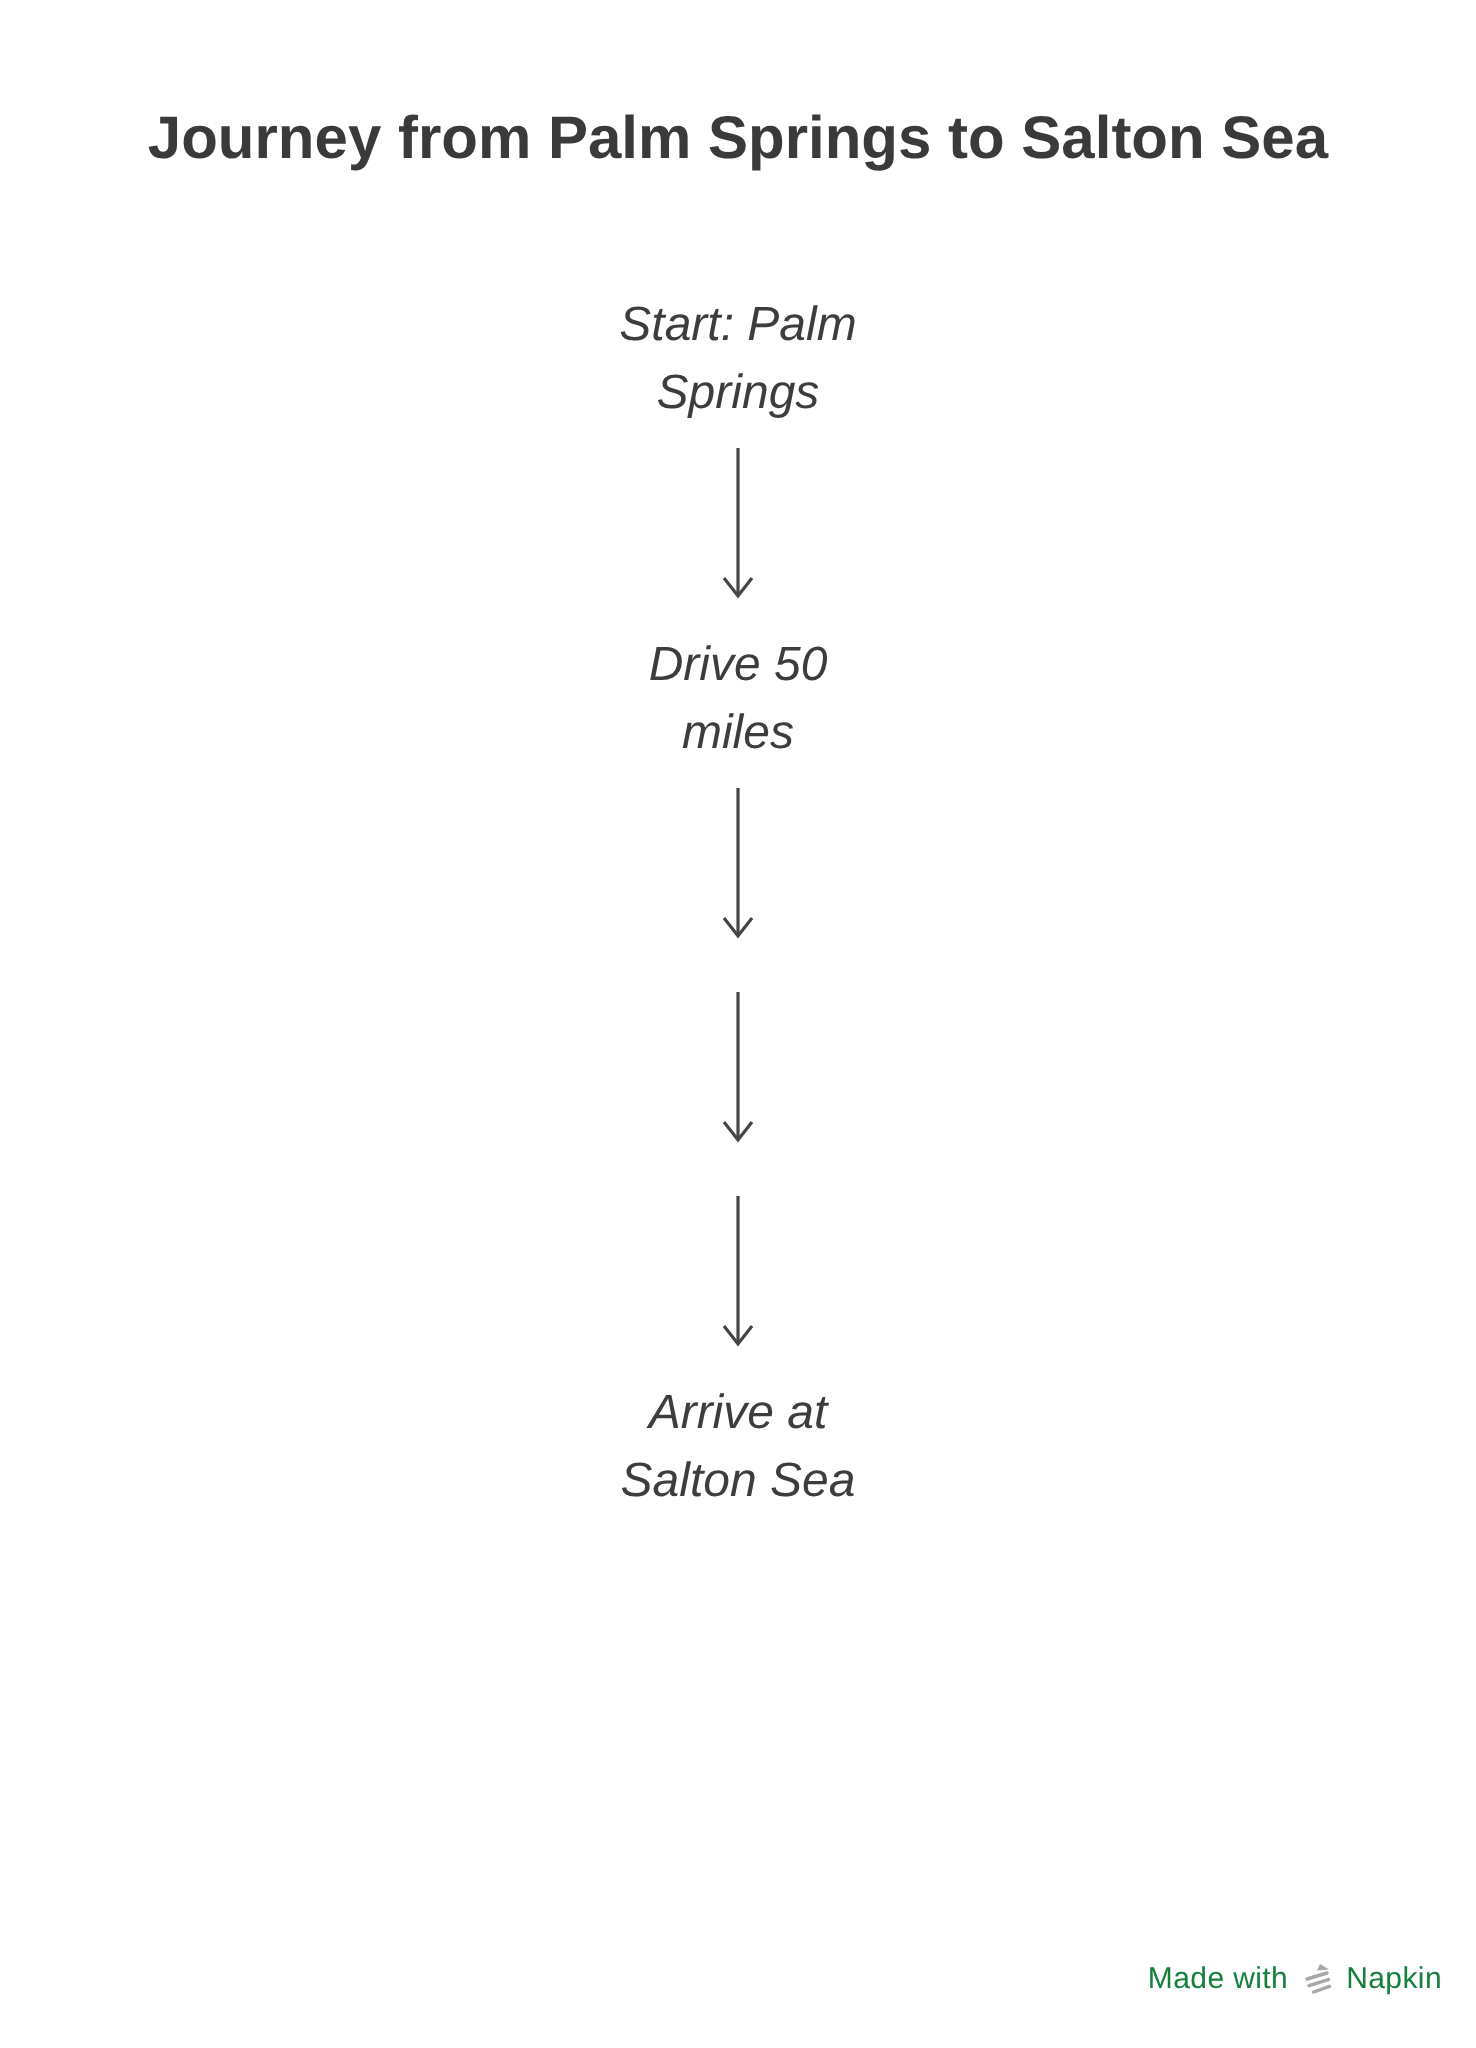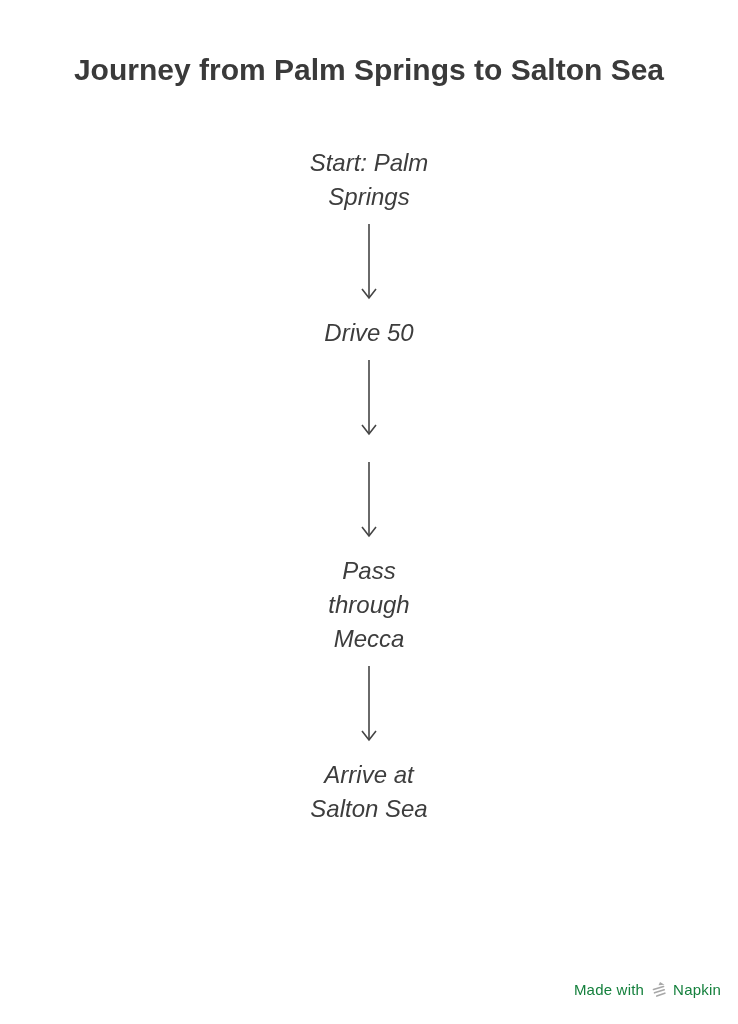--- a/index.html
+++ b/index.html
@@ -70,38 +70,34 @@
       <span class="node-line">Springs</span>
     </div>
 
     <svg class="arrow" width="24" height="84" viewBox="0 0 24 84">
       <line x1="12" y1="1" x2="12" y2="74" stroke-width="1.6" stroke="#454545"></line>
       <polyline points="5,66 12,75 19,66" fill="none" stroke-width="1.6" stroke="#454545"></polyline>
     </svg>
 
     <div class="node">
       <span class="node-line">Drive 50</span>
+      <span class="node-line">miles</span>
     </div>
 
     <svg class="arrow" width="24" height="84" viewBox="0 0 24 84">
       <line x1="12" y1="1" x2="12" y2="74" stroke-width="1.6" stroke="#454545"></line>
       <polyline points="5,66 12,75 19,66" fill="none" stroke-width="1.6" stroke="#454545"></polyline>
     </svg>
 
 
     <svg class="arrow" width="24" height="84" viewBox="0 0 24 84">
       <line x1="12" y1="1" x2="12" y2="74" stroke-width="1.6" stroke="#454545"></line>
       <polyline points="5,66 12,75 19,66" fill="none" stroke-width="1.6" stroke="#454545"></polyline>
     </svg>
 
-    <div class="node">
-      <span class="node-line">Pass</span>
-      <span class="node-line">through</span>
-      <span class="node-line">Mecca</span>
-    </div>
 
     <svg class="arrow" width="24" height="84" viewBox="0 0 24 84">
       <line x1="12" y1="1" x2="12" y2="74" stroke-width="1.6" stroke="#454545"></line>
       <polyline points="5,66 12,75 19,66" fill="none" stroke-width="1.6" stroke="#454545"></polyline>
     </svg>
 
     <div class="node">
       <span class="node-line">Arrive at</span>
       <span class="node-line">Salton Sea</span>
     </div>

